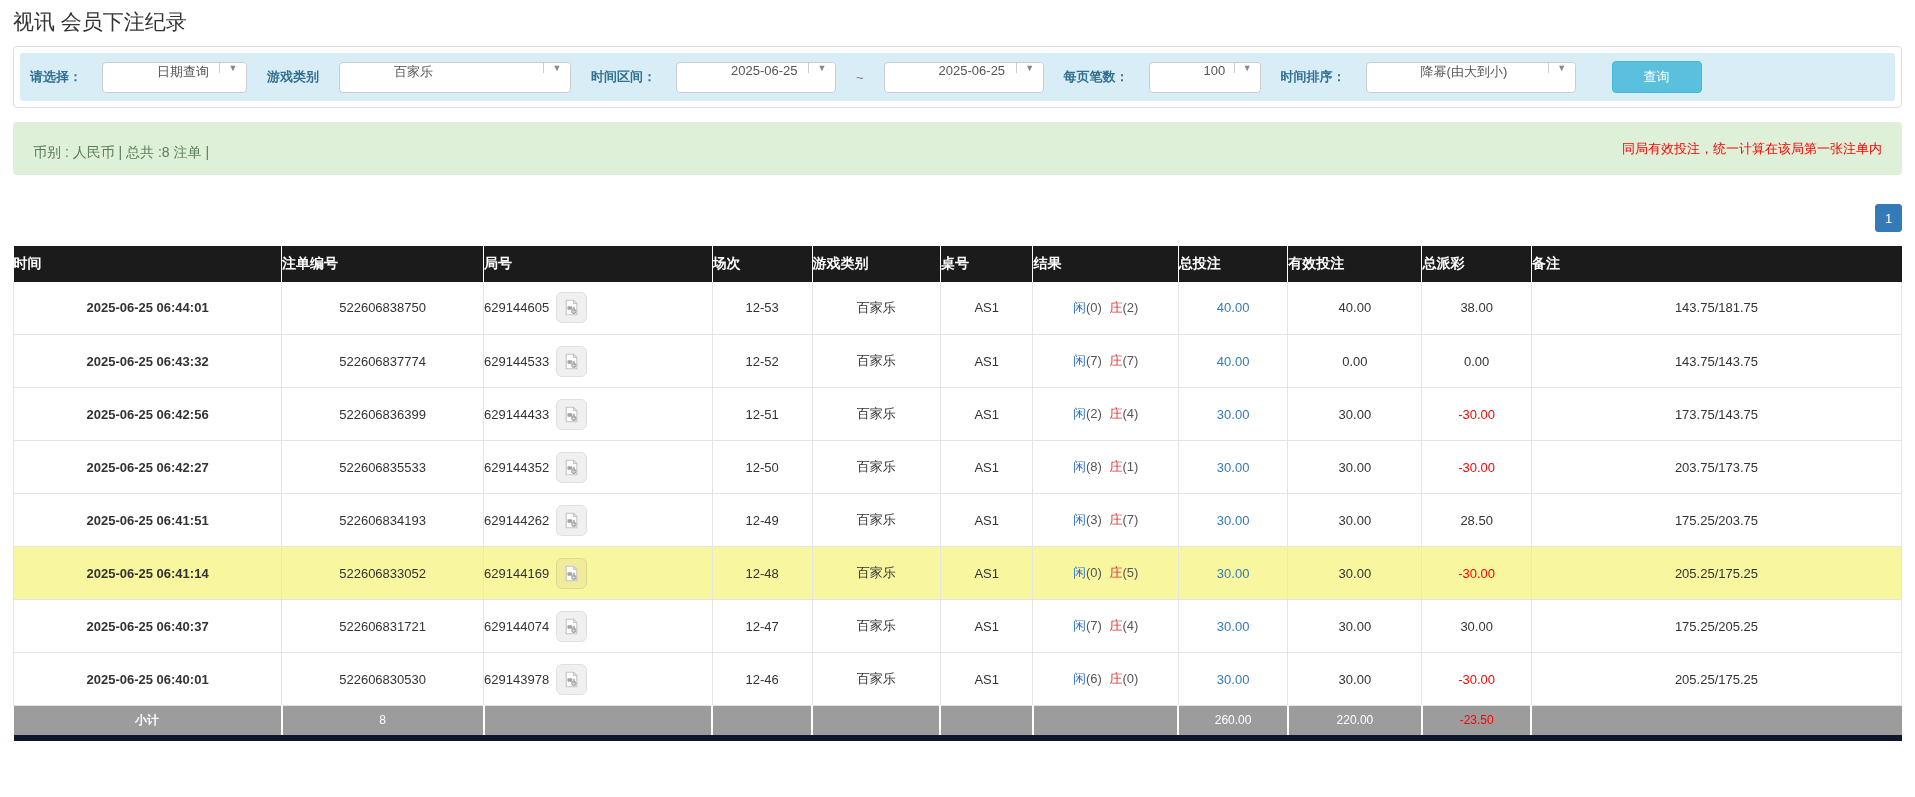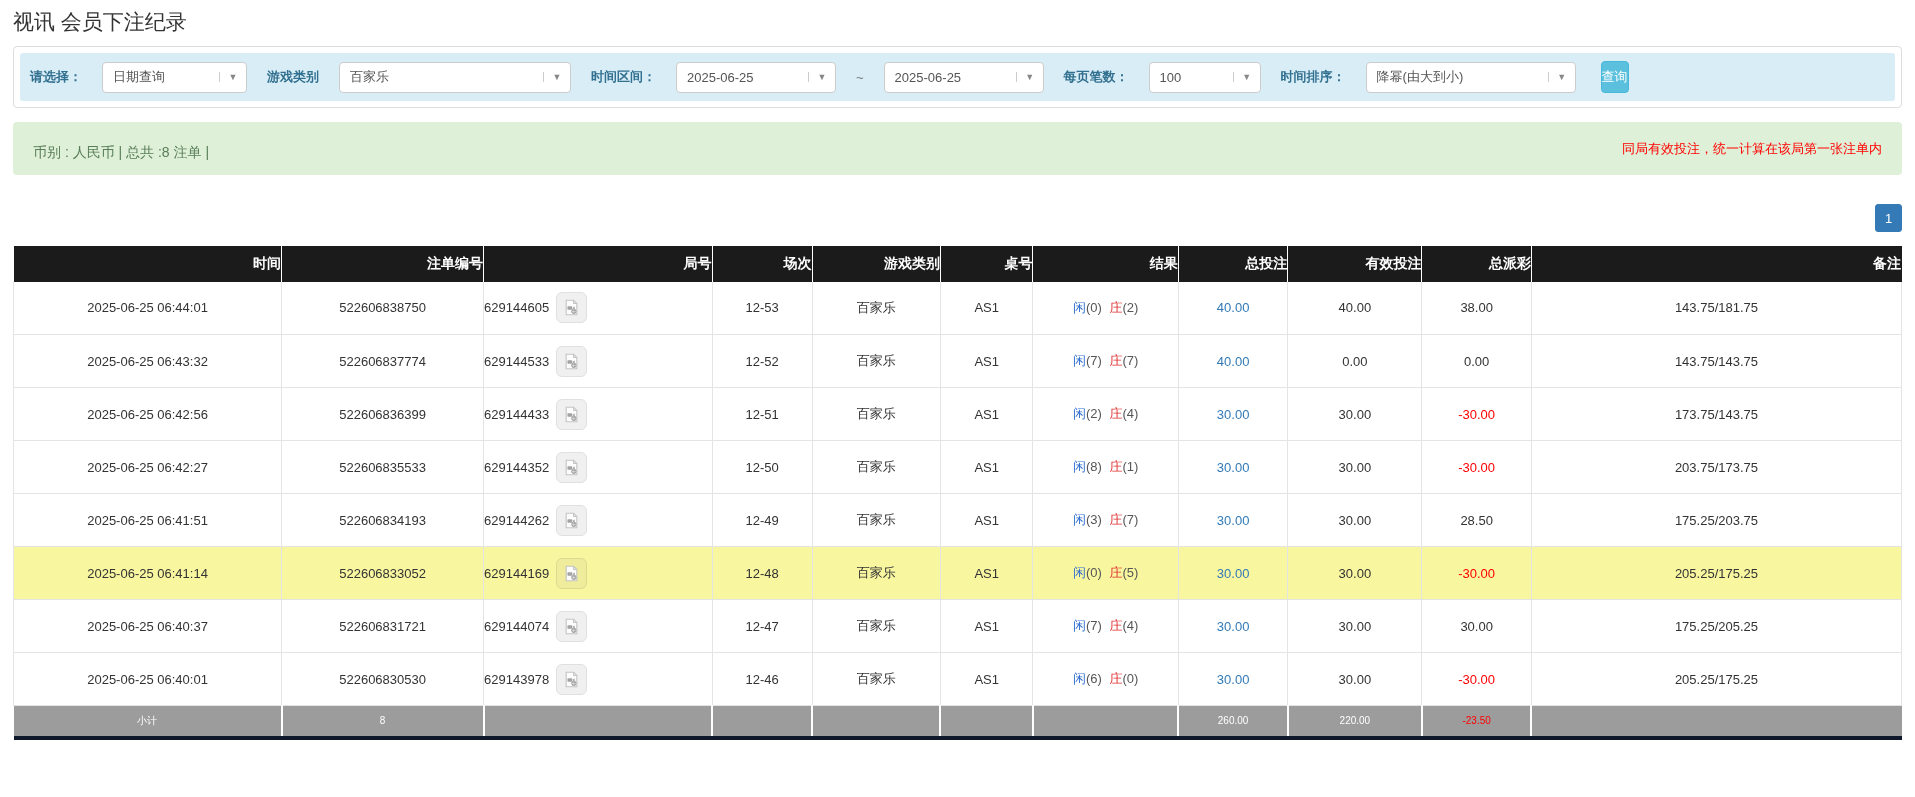--- a/index.html
+++ b/index.html
@@ -7,55 +7,55 @@
     font-family: "Liberation Sans", "DejaVu Sans", sans-serif; }
   .wrap { padding: 6px 13px 0 13px; }
 
   
   .page-title { font-size: 21px; color:#333; font-weight: 500; padding: 2px 0 10px 0; }
 
   
   .filter-outer { border:1px solid #ddd; border-radius:4px; background:#fff; padding:6px; margin-bottom:14px; }
   .filter-bar { background:#d9edf7; border-radius:3px; height:48px; display:flex; align-items:center; padding:0 10px; gap:20px; }
   .f-label { color:#31708f; font-weight:bold; font-size:13px; white-space:nowrap; }
-  .sel { display:flex; align-items:center; height:31px; background:#fff; border:1px solid #ccc; border-radius:4px; overflow:hidden; cursor:pointer; }
+  .sel { display:flex; align-items:flex-start; height:31px; background:#fff; border:1px solid #ccc; border-radius:4px; overflow:hidden; cursor:pointer;padding-left:44px; }
   .sel .val { display:flex; align-items:center; padding:0 10px; font-size:13px; color:#555; flex:1 1 auto; white-space:nowrap; overflow:hidden; }
   .sel .arrow { width:27px; border-left:1px solid #ccc; display:flex; align-items:center; justify-content:center; color:#888; font-size:9px; background:#fff; }
   .tilde { color:#777; font-size:13px; }
-  .search-btn { background:#5bc0de; color:#fff; border:1px solid #46b8da; border-radius:4px; height:32px; padding:0 0; font-size:13px; cursor:pointer; margin-left:5px; }
+  .search-btn { background:#5bc0de; color:#fff; border:1px solid #46b8da; border-radius:4px; height:32px; padding:0 31px; font-size:13px; cursor:pointer; margin-left:16px; }
 
   
   .info-bar { background:#dff0d8; border-radius:4px; height:53px; display:flex; align-items:center; justify-content:space-between; padding:0 20px; margin-bottom:0; }
   .info-left { color:#587d58; font-size:14px;margin-top:9px; }
   .info-right { color:#ff0000; font-size:13px; }
 
   
   .pager { display:flex; justify-content:flex-end; margin:29px 0 14px 0; }
   .page-btn { min-width:27px; height:28px; background:#337ab7; border:1px solid #337ab7; color:#fff; font-size:13px; border-radius:3px; display:flex; align-items:center; justify-content:center; cursor:pointer; }
 
   
   table { width:100%; border-collapse:collapse; table-layout:fixed; }
-  thead th { background:#1b1b1b; color:#fff; font-size:14px; font-weight:bold; height:35px; border-right:1px solid #fff; border-top:1px solid #1b1b1b; text-align:right; }
+  thead th { background:#1b1b1b; color:#fff; font-size:14px; font-weight:bold; height:35px; border-right:1px solid #fff; border-top:1px solid #1b1b1b; text-align:left; }
   thead th:last-child { border-right:1px solid #1b1b1b; }
   tbody td { height:53px; text-align:center; font-size:13px; color:#333; background:#fff;
     border-bottom:1px solid #e4e4e4; border-right:1px solid #e4e4e4; }
-  tbody td:first-child { border-left:1px solid #e4e4e4; }
+  tbody td:first-child { border-left:1px solid #e4e4e4;font-weight:bold; }
   tr.highlight td { background:#f9f6a0; }
   .round-cell { display:flex; align-items:center; gap:7px; }
   .video-btn { width:31px; height:31px; background:#f0f0f0; border:1px solid #e0e0e0; border-radius:6px; display:inline-flex; align-items:center; justify-content:center; cursor:pointer; padding:0; }
   tr.highlight .video-btn { background:#efec9c; border-color:#ddd98f; }
   .player { color:#2e6fd0; }
   .banker { color:#e03131; }
   .res-n { color:#555; }
   .bet-link { color:#337ab7; cursor:pointer; text-decoration:none; }
   .neg { color:#ff0000; }
 
   
-  tr.summary td { background:#9c9c9c; color:#fff; height:32px; font-size:10px;
-    border-right:2px solid #fff; border-bottom:4px solid #0f172a; border-left:0; }
+  tr.summary td { background:#9c9c9c; color:#fff; height:32px; font-size:12px;
+    border-right:2px solid #fff; border-bottom:6px solid #0f172a; border-left:0; }
   tr.summary td:last-child { border-right:0; }
   tr.summary td.neg { color:#ff0000; }
 </style>
 </head>
 <body>
 
 <div class="wrap">
   <div class="page-title">视讯 会员下注纪录</div>
 
   <div class="filter-outer">

